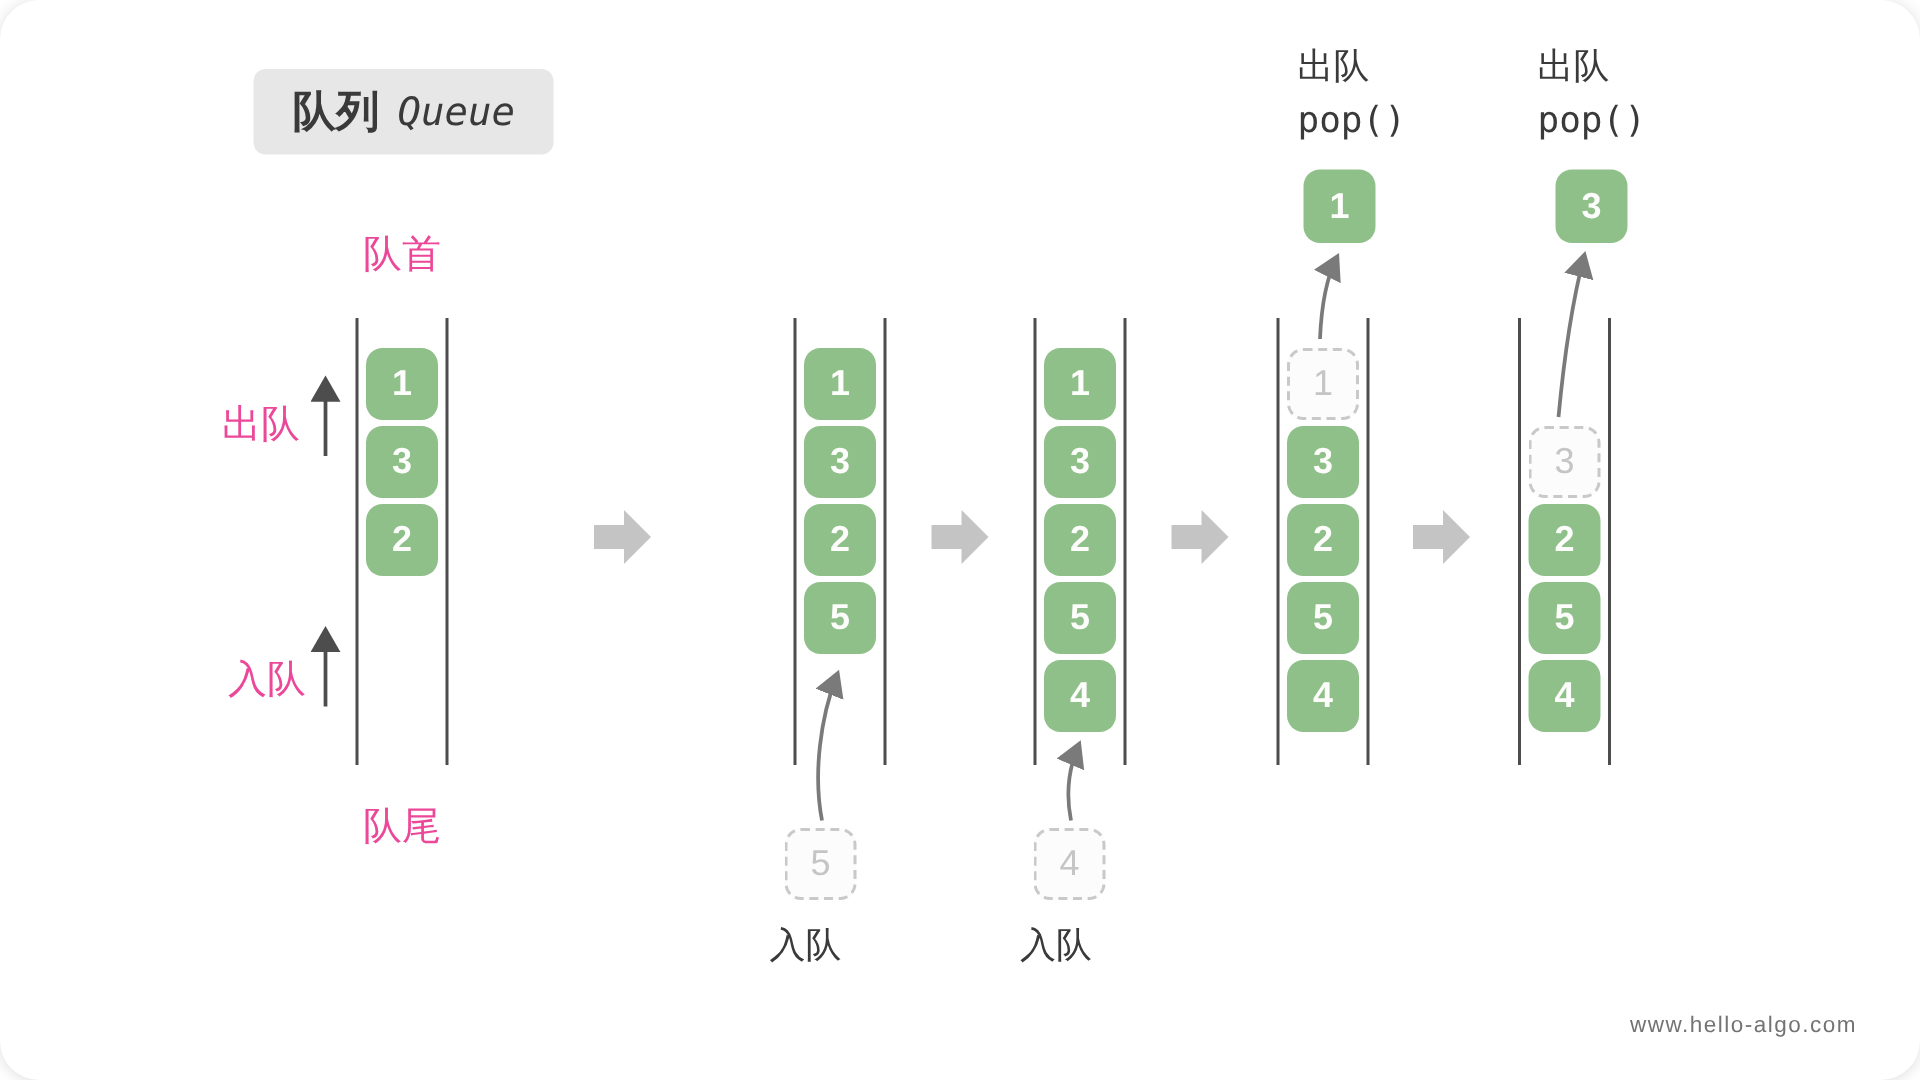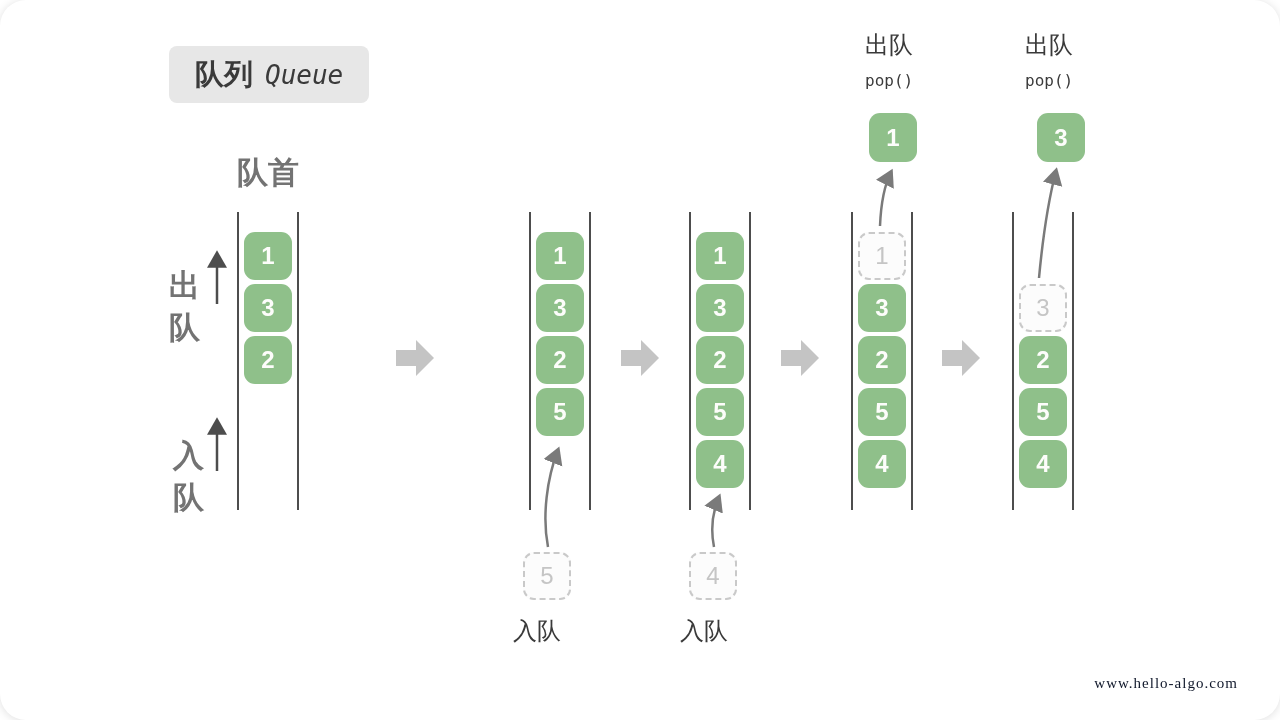--- a/index.html
+++ b/index.html
@@ -25,21 +25,21 @@
     background: #e7e7e7;
     border-radius: 8px;
     display: flex; align-items: center; gap: 12px;
     white-space: nowrap;
     justify-content: flex-end;
   }
   .title-cn { font-size: 29px; font-weight: 700; color: #3a3a3a; }
   .title-en { font-family: "DejaVu Sans Mono", monospace; font-size: 26px; color: #3a3a3a; font-style: italic; }
 
   
-  .cn-label { position: absolute; font-weight: 700; font-size: 31px; color: #737373; }
+  .cn-label { position: absolute; font-weight: 400; font-size: 26px; color: #ec4899; }
   .front-label, .rear-label { width: 120px; text-align: center; }
   .side-label { width: 58px; text-align: right; }
 
   
   .channel { position: absolute; top: 212px; width: 62px; height: 298px; }
   .channel .rail { position: absolute; top: 0; width: 2px; height: 298px; background: #4d4d4d; }
   .rail.left { left: 0; } .rail.right { right: 0; }
 
   .cell {
     position: absolute; left: 7px;
@@ -72,31 +72,31 @@
     background: #fcfcfc;
     border: 2px dashed #c9c9c9;
     color: #c5c5c5;
     display: flex; align-items: center; justify-content: center;
     font-size: 24px; box-sizing: border-box;
   }
 
   
   .anno { position: absolute; white-space: nowrap; }
   .anno .cn { font-size: 24px; font-weight: 500; color: #3a3a3a; line-height: 35px; }
-  .anno .code { font-family: "DejaVu Sans Mono", monospace; font-size: 16px; color: #3a3a3a; line-height: 37px; }
+  .anno .code { font-family: "DejaVu Sans Mono", monospace; font-size: 24px; color: #3a3a3a; line-height: 37px; }
   .anno .code .arg { color: #5a9e50; font-weight: 700; }
 
   #arrow-layer { position: absolute; left: 0; top: 0; pointer-events: none; }
 
   .watermark {
     position: absolute;
     right: 42px; top: 675px;
-    font-family: Liberation Serif, serif;
+    font-family: Liberation Sans, sans-serif;
     font-size: 15px;
-    color: #0f172a;
+    color: #737373;
     letter-spacing: 1px;
   }
 </style>
 </head>
 <body>
 
 <div id="card">
 
   <svg id="arrow-layer" width="1280" height="720">
     <defs>
@@ -125,20 +125,21 @@
     <path d="M 880 226 C 881 202, 885 184, 891 172" stroke="#7a7a7a" stroke-width="2.5" fill="none" marker-end="url(#ahGray)"></path>
     <path d="M 1039 278 C 1043 235, 1049 198, 1056 171" stroke="#7a7a7a" stroke-width="2.5" fill="none" marker-end="url(#ahGray)"></path>
   </svg>
 
   <div class="title-badge">
     <span class="title-cn">队列</span>
     <span class="title-en">Queue</span>
   </div>
 
   <div class="cn-label front-label" style="left:208px; top:152px;">队首</div>
+  <div class="cn-label rear-label" style="left:208px; top:533px;">队尾</div>
 
   <div class="cn-label side-label" style="left:142px; top:265px;">出队</div>
   <div class="cn-label side-label" style="left:146px; top:435px;">入队</div>
 
   <div id="stage">
       <div class="channel" style="left: 237px;">
         <div class="rail left"></div>
         <div class="rail right"></div>
         <div class="cell solid" style="top: 20px;">1</div>
         <div class="cell solid" style="top: 72px;">3</div>

